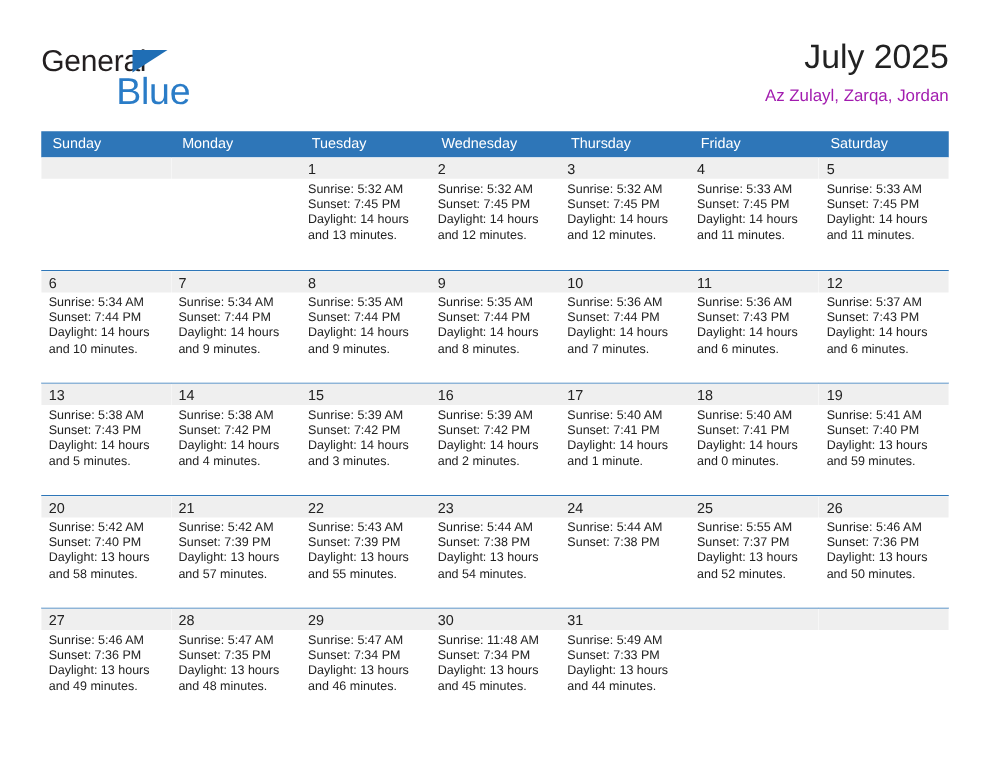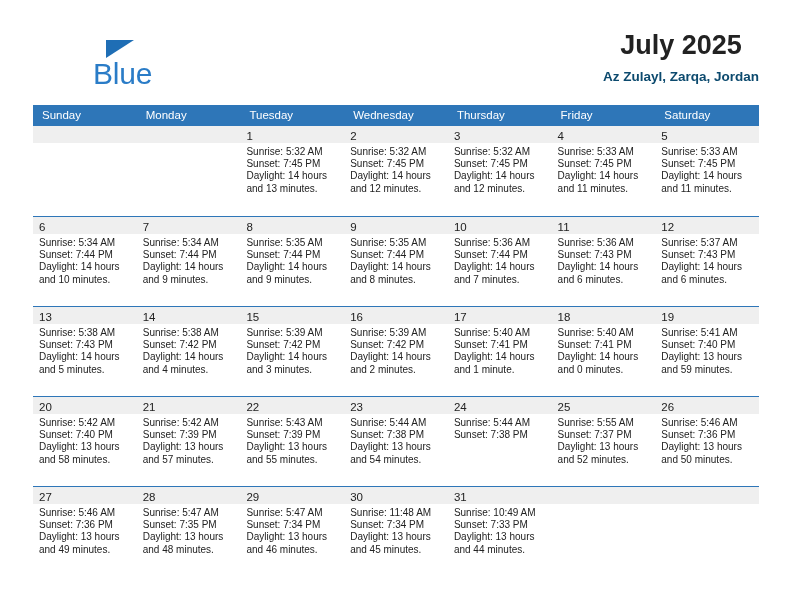--- a/index.html
+++ b/index.html
@@ -63,34 +63,33 @@
     line-height: 28px;
     color: #2a7cc7;
     letter-spacing: -0.2px;
     white-space: nowrap;
   }
 
   .titles {
     position: absolute;
     right: 0;
     top: 0;
-    text-align: center;
-    font-weight: bold;
+    text-align: right;
   }
   .cal-title {
     font-size: 27px;
     line-height: 34px;
     color: #222222;
     white-space: nowrap;
   }
   .cal-subtitle {
     margin-top: 6px;
     font-size: 13.5px;
     line-height: 18px;
-    color: #0c4a6e;
+    color: #a21caf;
     white-space: nowrap;
   }
 
   
   .calendar {
     position: absolute;
     left: 33px;
     top: 105px;
     width: 726px;
   }
@@ -151,20 +150,21 @@
   }
 </style>
 </head>
 <body>
 
 <div class="page">
 
   <div class="header">
 
     <div class="brand">
+      <span class="brand-general">General</span>
       <span class="brand-tri"></span>
       <span class="brand-blue">Blue</span>
     </div>
 
     <div class="titles">
       <div class="cal-title">July 2025</div>
       <div class="cal-subtitle">Az Zulayl, Zarqa, Jordan</div>
     </div>
 
   </div>
@@ -432,21 +432,21 @@
             <div class="day-number-band"><span class="day-number">30</span></div>
             <div class="day-info">
               <div>Sunrise: 11:48 AM</div>
               <div>Sunset: 7:34 PM</div>
               <div class="daylight">Daylight: 13 hours and 45 minutes.</div>
             </div>
           </div>
           <div class="day">
             <div class="day-number-band"><span class="day-number">31</span></div>
             <div class="day-info">
-              <div>Sunrise: 10:49 AM</div>
+              <div>Sunrise: 5:49 AM</div>
               <div>Sunset: 7:33 PM</div>
               <div class="daylight">Daylight: 13 hours and 44 minutes.</div>
             </div>
           </div>
           <div class="day empty">
             <div class="day-number-band"><span class="day-number"></span></div>
           </div>
           <div class="day empty">
             <div class="day-number-band"><span class="day-number"></span></div>
           </div>

